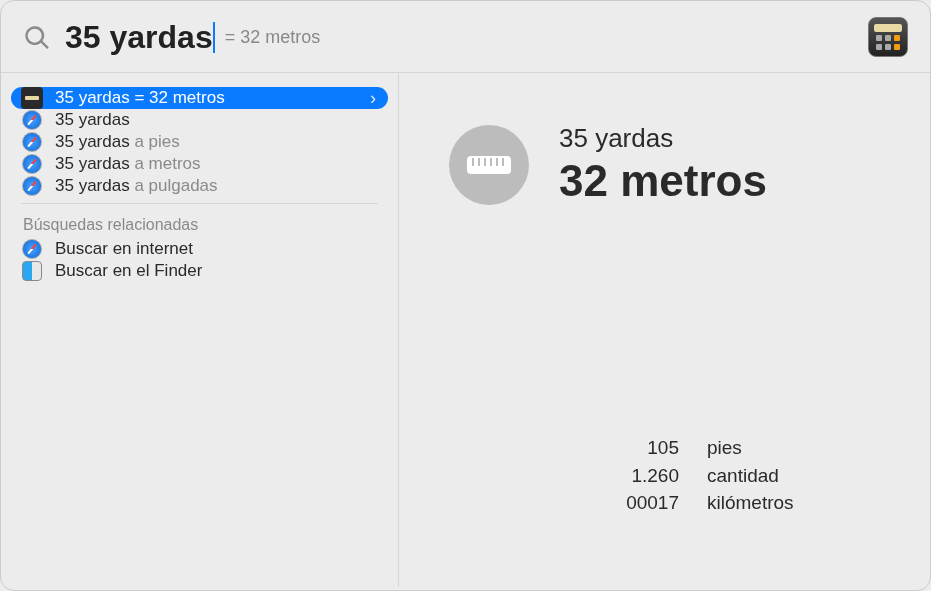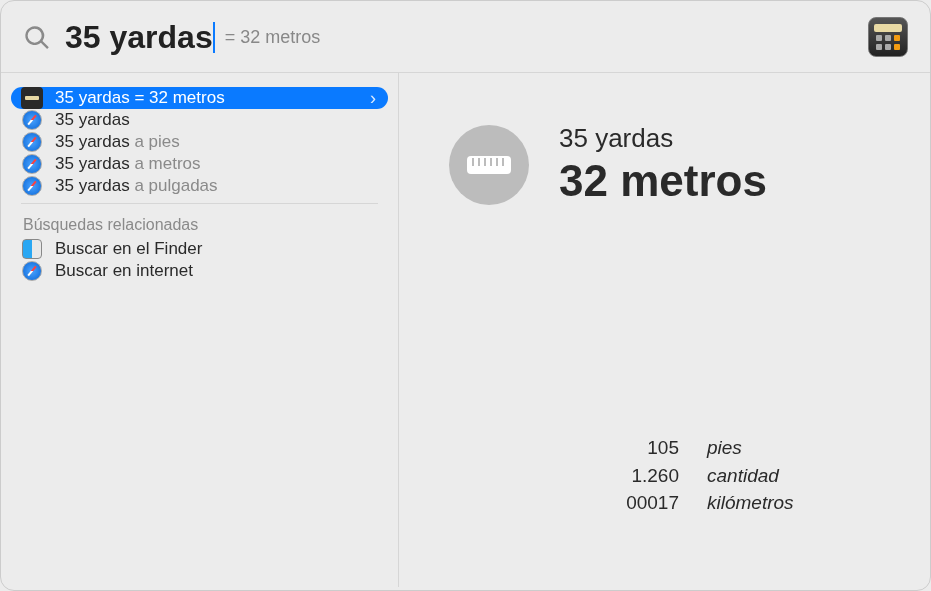--- a/index.html
+++ b/index.html
@@ -245,21 +245,20 @@
     }
     
     .conv-num {
       width: 170px;
       text-align: right;
       margin-right: 28px;
     }
     
     .conv-unit {
       text-align: left;
-      font-style: italic;
     }
   </style>
 </head>
 <body>
 
 <div class="search-bar">
   <span class="search-icon">
     <svg viewBox="0 0 24 24">
         <path d="M10 2a8 8 0 105.3 14l5.4 5.4 1.4-1.4-5.4-5.4A8 8 0 0010 2zm0 2a6 6 0 110 12 6 6 0 010-12z"></path>
       </svg>
@@ -320,29 +319,29 @@
           <span><span>35 yardas</span><span class="dim"> a pulgadas</span></span>
         </div>
       </div>
 
     <div class="section-divider"></div>
     <div class="section-header">Búsquedas relacionadas</div>
 
     <div id="related">
         <div class="result-item">
           <span class="icon-wrap">
+            <span class="safari-icon"></span>
+          </span>
+          <span>Buscar en internet</span>
+        </div>
+        <div class="result-item">
+          <span class="icon-wrap">
             <span class="finder-icon"></span>
           </span>
           <span>Buscar en el Finder</span>
-        </div>
-        <div class="result-item">
-          <span class="icon-wrap">
-            <span class="safari-icon"></span>
-          </span>
-          <span>Buscar en internet</span>
         </div>
       </div>
 
   </div>
 
   <div class="preview">
     <div class="preview-header">
       <div class="ruler-circle">
         <div class="ruler-icon-inner"></div>
       </div>

